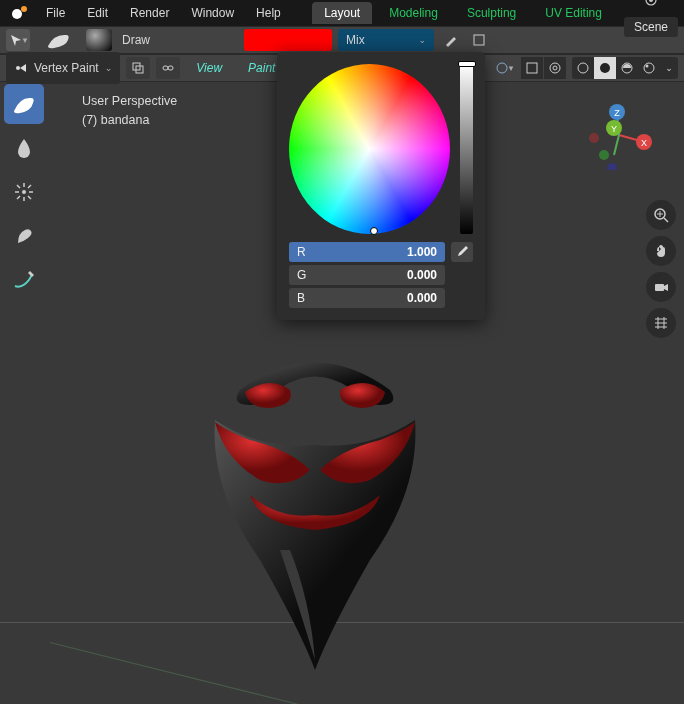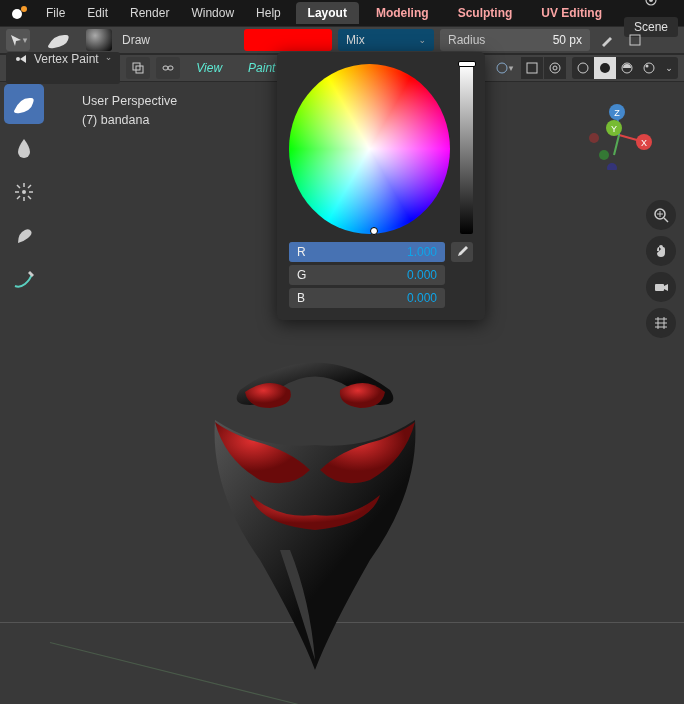--- a/index.html
+++ b/index.html
@@ -3,22 +3,22 @@
 <meta charset="utf-8">
 <style>
   * { box-sizing: border-box; margin: 0; padding: 0; font-family: -apple-system, BlinkMacSystemFont, "Segoe UI", sans-serif; }
   body { background: #393939; width: 684px; height: 704px; overflow: hidden; color: #d4d4d4; font-size: 12px; position: relative; }
   
   
   .topbar { height: 26px; background: #181818; display: flex; align-items: center; padding: 0 6px; gap: 2px; }
   .logo-icon { color: #fff; padding: 2px 6px; display:flex; align-items:center; }
   .menu-item { padding: 4px 10px; color: #d8d8d8; cursor: pointer; border-radius: 3px; }
   .topbar-spacer { flex: 1; }
-  .tab-group { display: flex; align-items: center; gap: 5px; height: 100%; font-weight: bold; }
-  .tab { padding: 4px 12px; color: #fca5a5; border-radius: 4px 4px 0 0; cursor: pointer; height: 22px; display:flex; align-items:center; }
+  .tab-group { display: flex; align-items: center; gap: 5px; height: 100%; }
+  .tab { padding: 4px 12px; color: #22c55e; border-radius: 4px 4px 0 0; cursor: pointer; height: 22px; display:flex; align-items:center; }
   .tab.active { background: #424242; color: #fff; }
   .scene-group { display: flex; align-items:center; gap:4px; margin-left:8px;flex-direction:column; }
   .scene-icon { padding:2px 5px; }
   .scene-label { background:#2d2d2d; padding:3px 10px; border-radius:3px; color:#e0e0e0; }
 
   
   .toolbar-row { height: 28px; background: #424242; display: flex; align-items: center; padding: 0 6px; gap: 6px; border-top:1px solid #2a2a2a; border-bottom:1px solid #2a2a2a; }
   .toolbar-row.second { background:#424242; }
   .btn-icon { width: 24px; height: 22px; display: flex; align-items: center; justify-content: center; border-radius: 3px; cursor: pointer; background: #555; }
   .btn-icon.dark { background:#3a3a3a; }
@@ -26,21 +26,21 @@
   .tool-label { color:#d8d8d8; padding:0 4px; min-width:120px; }
   .sphere-thumb { width:26px; height:22px; border-radius:3px; background: radial-gradient(circle at 35% 30%, #aaa 0%, #555 50%, #000 100%); }
   .color-swatch { width: 88px; height: 22px; background: #ff0000; border-radius: 3px; cursor: pointer; }
   .mix-field { display:flex; align-items:center; background:#0c4a6e; border-radius:3px; height:22px; padding:0 8px; width:96px; justify-content:space-between; cursor:pointer; }
   .radius-field { display:flex; align-items:center; background:#555; border-radius:3px; height:22px; padding:0 8px; width:150px; justify-content:space-between; cursor:pointer; }
   .radius-label { color:#ccc; }
   .radius-value { color:#eee; }
   .small-icon { width:22px; height:22px; display:flex; align-items:center; justify-content:center; cursor:pointer; }
   
   
-  .mode-dropdown { display:flex; background:#2d2d2d; border-radius:3px; height:32px; padding:0 8px; gap:6px; cursor:pointer; }
+  .mode-dropdown { display:flex; align-items:center; background:#2d2d2d; border-radius:3px; height:32px; padding:0 8px; gap:6px; cursor:pointer; }
   .hdr-btn { padding:3px 10px; color:#5eead4; cursor:pointer; border-radius:3px;font-style:italic; }
   .toolbar-flex { flex:1; }
   .overlay-btns { display:flex; gap:1px; align-items:center; }
   .ov-btn { width:22px; height:22px; background:#2d2d2d; display:flex; align-items:center; justify-content:center; cursor:pointer; }
   .shading-group { display:flex; align-items:center; gap:0; }
   .shade-btn { width:22px; height:22px; background:#2d2d2d; display:flex; align-items:center; justify-content:center; cursor:pointer; border-radius:0; }
   .shade-btn:first-child { border-radius:3px 0 0 3px; }
   .shade-btn.sel { background:#ddd; color:#222; }
   .shade-dd { width:18px; height:22px; background:#2d2d2d; display:flex; align-items:center; justify-content:center; cursor:pointer; border-radius:0 3px 3px 0; font-size:9px; }
 
@@ -73,21 +73,21 @@
   .value-cursor { position:absolute; top:-3px; left:-2px; width:18px; height:6px; border:1px solid #000; background:#fff; border-radius:2px; }
   
   .mode-tabs { display:flex; margin-top:10px; height:22px; width:160px; }
   .mode-tab { flex:1; display:flex; align-items:center; justify-content:center; background:#3a3a3a; cursor:pointer; font-size:12px; color:#ccc; }
   .mode-tab.active { background:#4772b3; color:#fff; }
   .mode-tab:first-child { border-radius:3px 0 0 3px; }
   .mode-tab:last-child { border-radius:0 3px 3px 0; }
   .rgb-row { height:20px; display:flex; align-items:center; padding:0 8px; border-radius:3px; position:relative; overflow:hidden; cursor:ew-resize; }
   .rgb-row .rgb-fill { position:absolute; left:0; top:0; bottom:0; background:#4772b3; z-index:0; }
   .rgb-row .rgb-label { position:relative; z-index:1; color:#eee; }
-  .rgb-row .rgb-val { position:relative; z-index:1; color:#0ea5e9; margin-left:auto; }
+  .rgb-row .rgb-val { position:relative; z-index:1; color:#ffffff; margin-left:auto;font-weight:bold; }
   .rgb-r { background:#444; } .rgb-r .rgb-fill { width:100%; }
   .rgb-g { background:#444; } .rgb-g .rgb-fill { width:0%; }
   .rgb-b { background:#444; } .rgb-b .rgb-fill { width:0%; }
   .rgb-rows-wrap { display:flex; gap:6px; align-items:flex-start; margin-top:8px; }
   .eyedrop { width:22px; height:20px; background:#444; border-radius:3px; display:flex; align-items:center; justify-content:center; cursor:pointer; }
   .rgb-col { flex:1; display:flex; flex-direction:column; gap:3px; }
 
   
   .axis-gizmo { position:absolute; right:30px; top:100px; width:70px; height:70px; }
   .right-btns { position:absolute; right:8px; top:200px; display:flex; flex-direction:column; gap:6px; }
@@ -139,24 +139,20 @@
     <svg width="28" height="20" viewBox="0 0 28 20">
         <path d="M4 16 Q10 4 22 5 Q26 5 24 10 Q22 16 10 18 Q4 19 4 16" fill="#dcdcdc"></path>
       </svg>
   </span>
   <span class="sphere-thumb"></span>
   <span class="tool-label">Draw</span>
   <span class="color-swatch"></span>
   <div class="mix-field">
     <span>Mix</span>
     <span class="chev">⌄</span>
-  </div>
-  <div class="radius-field">
-    <span class="radius-label">Radius</span>
-    <span class="radius-value">50 px</span>
   </div>
   <span class="small-icon">
     <svg width="14" height="14" viewBox="0 0 14 14">
         <path d="M2 12 L10 4 L12 6 L4 14 Z" fill="#ccc"></path>
       </svg>
   </span>
   <span class="small-icon">
     <svg width="14" height="14" viewBox="0 0 14 14">
         <rect x="2" y="2" width="10" height="10" fill="none" stroke="#ccc"></rect>
       </svg>

